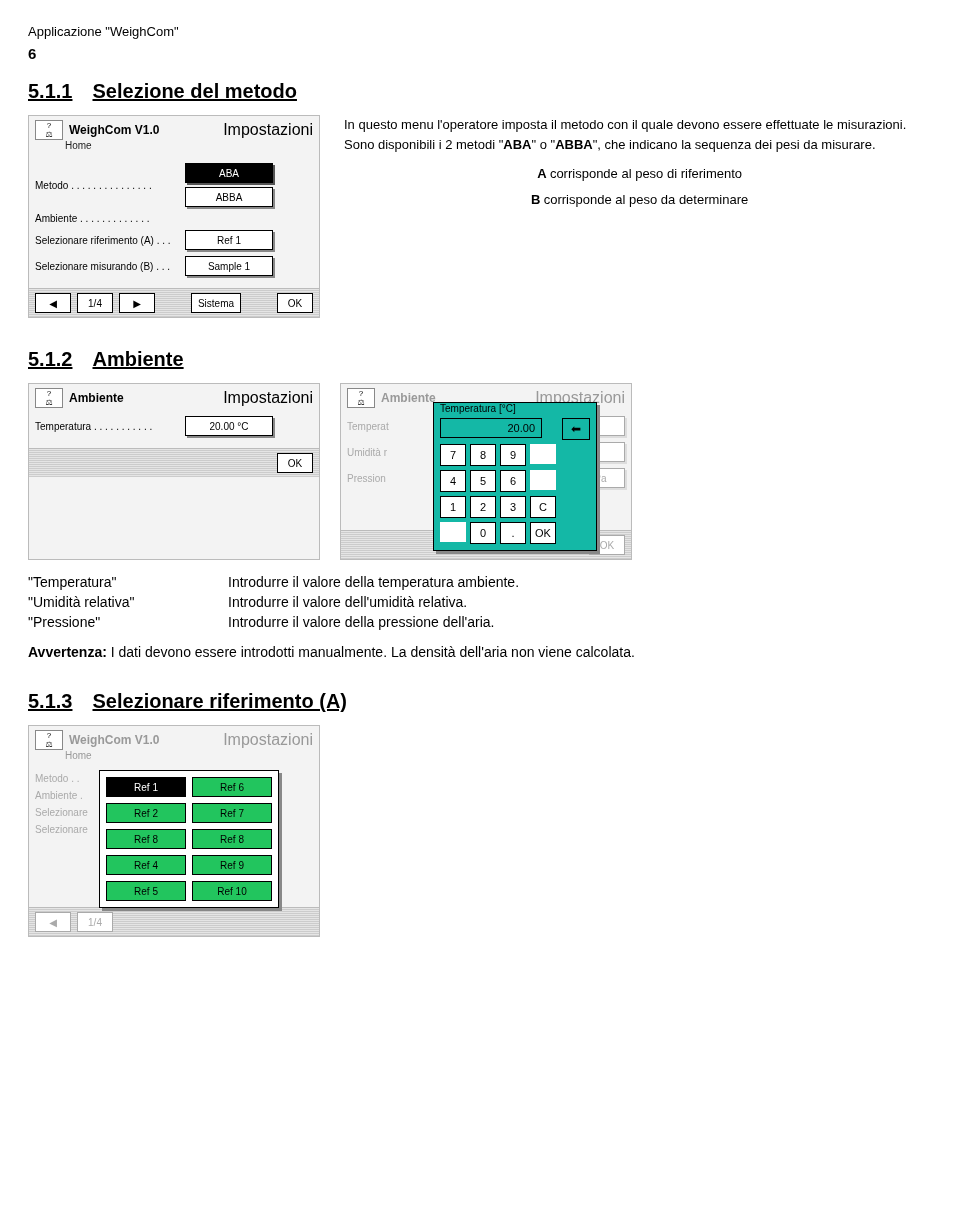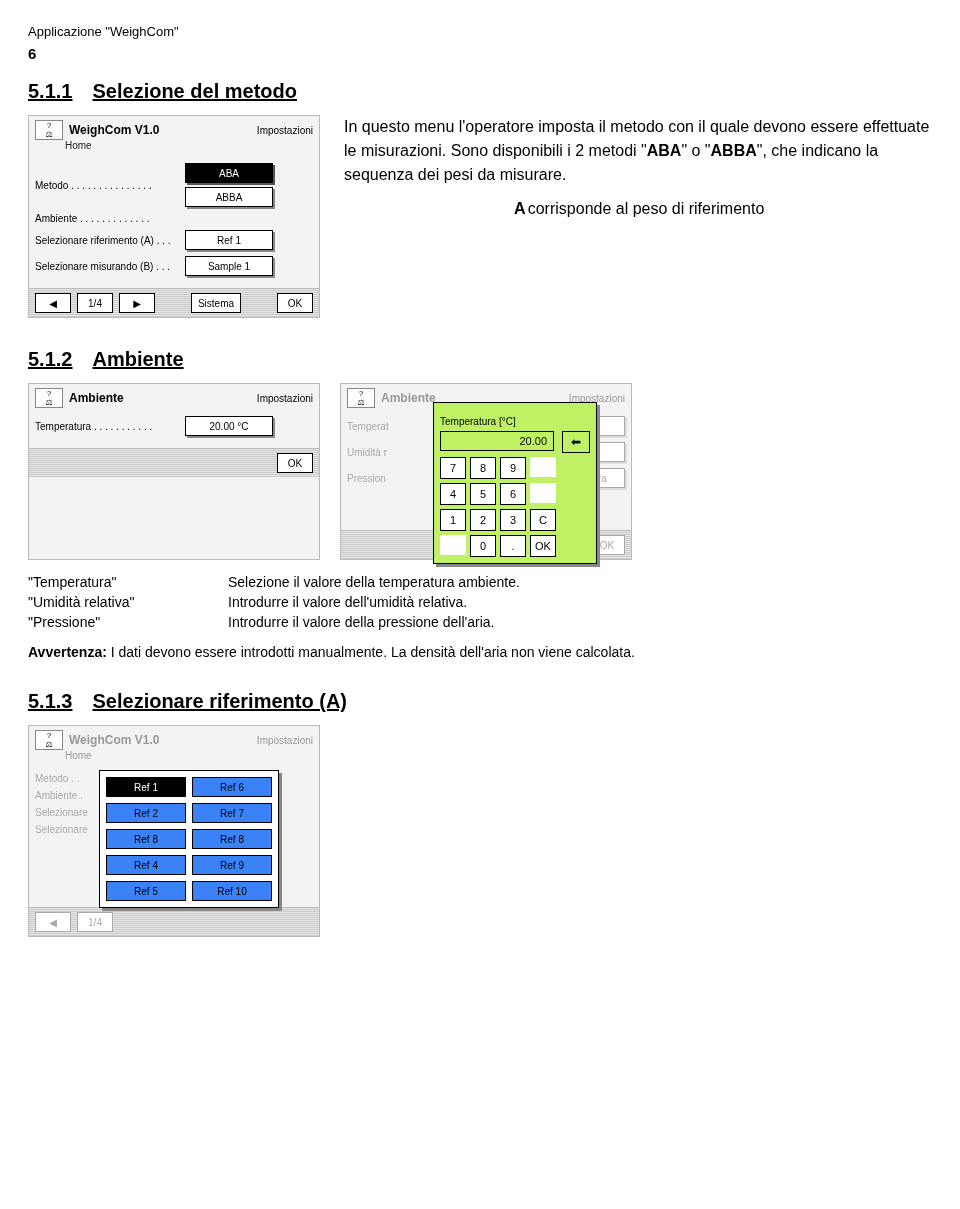--- a/index.html
+++ b/index.html
@@ -8,21 +8,21 @@
     padding: 24px 28px;
     width: 904px;
     color: #000;
     font-size: 14px;
   }
   .pg-header { font-size: 13px; margin-bottom: 6px; }
   .pg-num { font-size: 15px; font-weight: bold; margin-bottom: 18px; }
   .sec-heading { font-size: 20px; font-weight: bold; margin: 18px 0 12px; text-decoration: underline; }
   .sec-num { margin-right: 20px; }
   .row-section { display: flex; gap: 24px; align-items: flex-start; margin-bottom: 30px; }
-  .descr { font-size: 16px; line-height: 1.5; flex: 1; }
+  .descr { font-size: 13px; line-height: 1.5; flex: 1; }
   .descr p { margin: 0 0 10px; }
   .descr .ab-line { margin: 0 0 6px; text-align: center; }
   .descr .ab-line .ab { font-weight: bold; display: inline-block; width: 16px; }
 
   
   .lcd {
     background: #f3f3f3;
     border: 1px solid #bbb;
     width: 290px;
     font-family: Arial, sans-serif;
@@ -32,21 +32,21 @@
   .lcd .lcd-top {
     display: flex; align-items: center; gap: 6px;
     padding: 4px 6px 0;
   }
   .lcd .badge {
     width: 26px; height: 18px;
     background: #fff; border: 1px solid #888;
     font-size: 8px; text-align: center; line-height: 9px;
   }
   .lcd .ttl { font-weight: bold; font-size: 12px; }
-  .lcd .imp { margin-left: auto; font-size: 10px; }
+  .lcd .imp { margin-left: auto; font-size: 16px; }
   .lcd .crumb { font-size: 10px; padding: 0 6px 4px 36px; color:#222; }
   .lcd .rows { padding: 2px 6px 6px; }
   .lcd .rw { display: flex; align-items: center; margin: 6px 0; font-size: 10px; }
   .lcd .rw .lab { flex: 0 0 150px; }
   .lcd .chip {
     background: #fff;
     border: 1px solid #000;
     box-shadow: 2px 2px 0 #888;
     min-width: 70px; height: 18px;
     display: inline-flex; align-items: center; justify-content: center;
@@ -64,27 +64,27 @@
     min-width: 22px; height: 18px;
     display: inline-flex; align-items: center; justify-content: center;
     font-size: 10px; padding: 0 6px;
   }
   .lcd .arrow { width: 20px; }
   .lcd-row2 { display:flex; gap:20px; }
 
   
   .keypad {
     position:absolute; top:18px; left:92px;
-    background:#bef264; border:1px solid #000;
+    background:#14b8a6; border:1px solid #000;
     box-shadow:3px 3px 0 #888;
-    padding:13px 6px 6px;
+    padding:0 6px 6px;
     width:150px;
   }
   .keypad .kp-title { font-size:10px; margin-bottom:4px; }
-  .keypad .kp-disp { display:flex; gap:8px; margin-bottom:4px; }
+  .keypad .kp-disp { display:flex; gap:20px; margin-bottom:4px; }
   .keypad .kp-field {
     flex:1; border:1px solid #000; height:18px;
     display:flex; align-items:center; justify-content:flex-end;
     padding:0 6px; font-size:11px;
   }
   .keypad .kp-back {
     width:26px; height:20px; border:1px solid #000;
     display:flex; align-items:center; justify-content:center;
     font-size:12px;
   }
@@ -100,21 +100,21 @@
   .refgrid {
     position:absolute; top:44px; left:70px;
     background:#fff; border:1px solid #000;
     box-shadow:3px 3px 0 #888;
     padding:6px;
     display:grid; grid-template-columns:80px 80px; gap:6px;
   }
   .refgrid .rchip {
     border:1px solid #000; height:18px;
     display:flex; align-items:center; justify-content:center;
-    font-size:10px; background:#3b82f6;
+    font-size:10px; background:#22c55e;
   }
   .refgrid .rchip.sel { background:#000; color:#fff; }
 
   
   .defs { margin: 14px 0; }
   .defs .drow { display:flex; margin:4px 0; font-size:14px; }
   .defs .dterm { width:200px; }
   .note { font-size:14px; margin:8px 0 30px; }
   .note b { font-weight:bold; }
 
@@ -170,20 +170,21 @@
       <span class="sp"></span>
       <span class="btn">OK</span>
     </div>
   </div>
 
   <div class="descr">
     <p>
       <span>In questo menu l'operatore imposta il metodo con il quale devono essere effettuate le misurazioni. Sono disponibili i 2 metodi "</span><b>ABA</b><span>" o "</span><b>ABBA</b><span>", che indicano la sequenza dei pesi da misurare.</span>
     </p>
     <p class="ab-line"><span class="ab">A</span><span>corrisponde al peso di riferimento</span></p>
+    <p class="ab-line"><span class="ab">B</span><span>corrisponde al peso da determinare</span></p>
   </div>
 </div>
 
 <div class="sec-heading">
   <span class="sec-num">5.1.2</span><span>Ambiente</span>
 </div>
 
 <div class="lcd-row2">
 
   <div class="lcd">
@@ -254,21 +255,21 @@
         <div class="kp-key">.</div>
         <div class="kp-key">OK</div>
       </div>
     </div>
   </div>
 </div>
 
 <div class="defs">
   <div class="drow">
       <div class="dterm">"Temperatura"</div>
-      <div>Selezione il valore della temperatura ambiente.</div>
+      <div>Introdurre il valore della temperatura ambiente.</div>
     </div>
   <div class="drow">
       <div class="dterm">"Umidità relativa"</div>
       <div>Introdurre il valore dell'umidità relativa.</div>
     </div>
   <div class="drow">
       <div class="dterm">"Pressione"</div>
       <div>Introdurre il valore della pressione dell'aria.</div>
     </div>
 </div>

